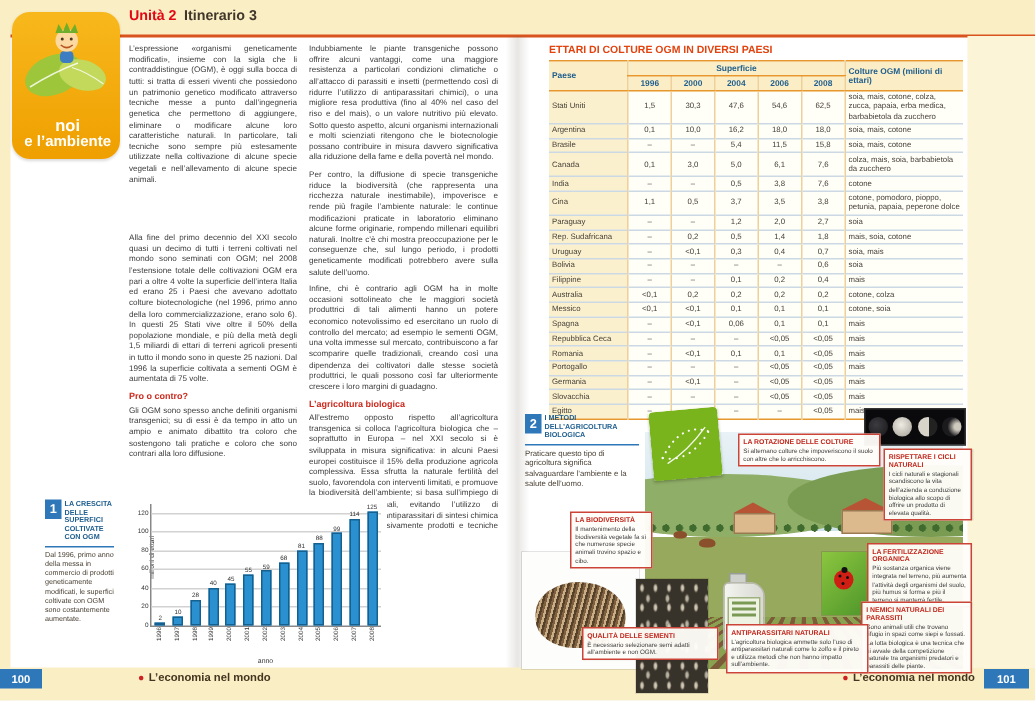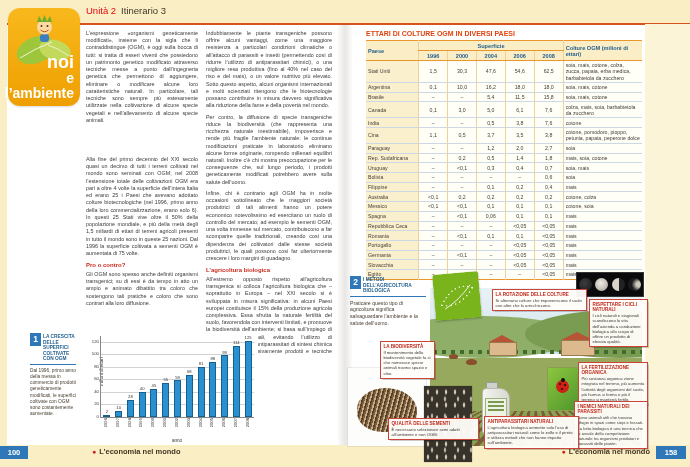--- a/index.html
+++ b/index.html
@@ -8,31 +8,31 @@
 
   
   .band-top{position:absolute;left:0;top:0;width:690px;height:24px;background:#faeec5;}
   .rule-top{position:absolute;left:0;top:23px;width:690px;height:1.5px;background:#d9531e;}
   .strip-left{position:absolute;left:0;top:0;width:7px;height:467px;background:#faeec5;}
   .strip-right{position:absolute;left:645px;top:24px;width:45px;height:421px;background:#fcf4d6;}
   .band-bottom{position:absolute;left:0;top:445px;width:690px;height:22px;background:#faeec5;}
   .gutter{position:absolute;left:337px;top:24px;width:16px;height:421px;background:linear-gradient(90deg,rgba(0,0,0,0) 0%,rgba(90,80,60,.14) 50%,rgba(0,0,0,0) 100%);}
 
   
-  .hdr-left{position:absolute;left:86px;top:5px;font-size:9.5px;font-weight:normal;z-index:3;}
+  .hdr-left{position:absolute;left:86px;top:5px;font-size:9.5px;font-weight:bold;z-index:3;}
   .hdr-left .unit{color:#e30613;margin-right:5px;}
   .hdr-left .itin{color:#40372a;}
   .hdr-right{position:absolute;left:430px;top:6px;width:210px;text-align:right;font-size:8.5px;font-weight:bold;font-style:italic;color:#2c6391;z-index:3;}
 
   
   .badge{position:absolute;left:8px;top:8px;width:72px;height:98px;border-radius:12px;background:linear-gradient(180deg,#f8b81c,#ef9f00);z-index:5;box-shadow:0 1px 2px rgba(0,0,0,.15);}
   .badge svg{position:absolute;left:6px;top:4px;}
   .badge-label{position:absolute;right:6px;bottom:6px;text-align:right;color:#fff;font-weight:bold;line-height:1.02;}
-  .badge-label .l1{font-size:18px;}
-  .badge-label .l2{font-size:14px;}
+  .badge-label .l1{font-size:11px;text-align:center;}
+  .badge-label .l2{font-size:10px;}
 
   
   .page-title{position:absolute;left:13px;top:127px;width:300px;font-size:16.5px;font-weight:bold;color:#e30613;letter-spacing:-0.2px;}
   .col{position:absolute;font-size:5.4px;line-height:1.34;color:#3b3b3b;text-align:justify;}
   .col p{margin:0 0 4px 0;}
   .col .sub{color:#cc2a1e;font-weight:bold;font-size:6px;margin:3px 0 1.5px 0;text-align:left;}
   #col1a{left:86px;top:30px;width:112px;height:94px;overflow:hidden;}
   #col1b{left:86px;top:156px;width:112px;height:174px;overflow:hidden;}
   #col2{left:206px;top:30px;width:126px;height:414px;overflow:hidden;}
 
@@ -590,15 +590,15 @@
     <div class="co-body">È necessario selezionare semi adatti all’ambiente e non OGM.</div>
   </div>
   <div class="callout" style="left:484px;top:416px;width:88px;">
     <div class="co-title">ANTIPARASSITARI NATURALI</div>
     <div class="co-body">L’agricoltura biologica ammette solo l’uso di antiparassitari naturali come lo zolfo e il pireto e utilizza metodi che non hanno impatto sull’ambiente.</div>
   </div>
 
   <div class="pg-box" id="pg-left">100</div>
   <div class="foot" id="foot-left"><span class="dot">●</span><span>L’economia nel mondo</span></div>
   <div class="foot" id="foot-right"><span class="dot">●</span><span>L’economia nel mondo</span></div>
-  <div class="pg-box" id="pg-right">158</div>
+  <div class="pg-box" id="pg-right">101</div>
 
 </div>
 
 </body></html>

